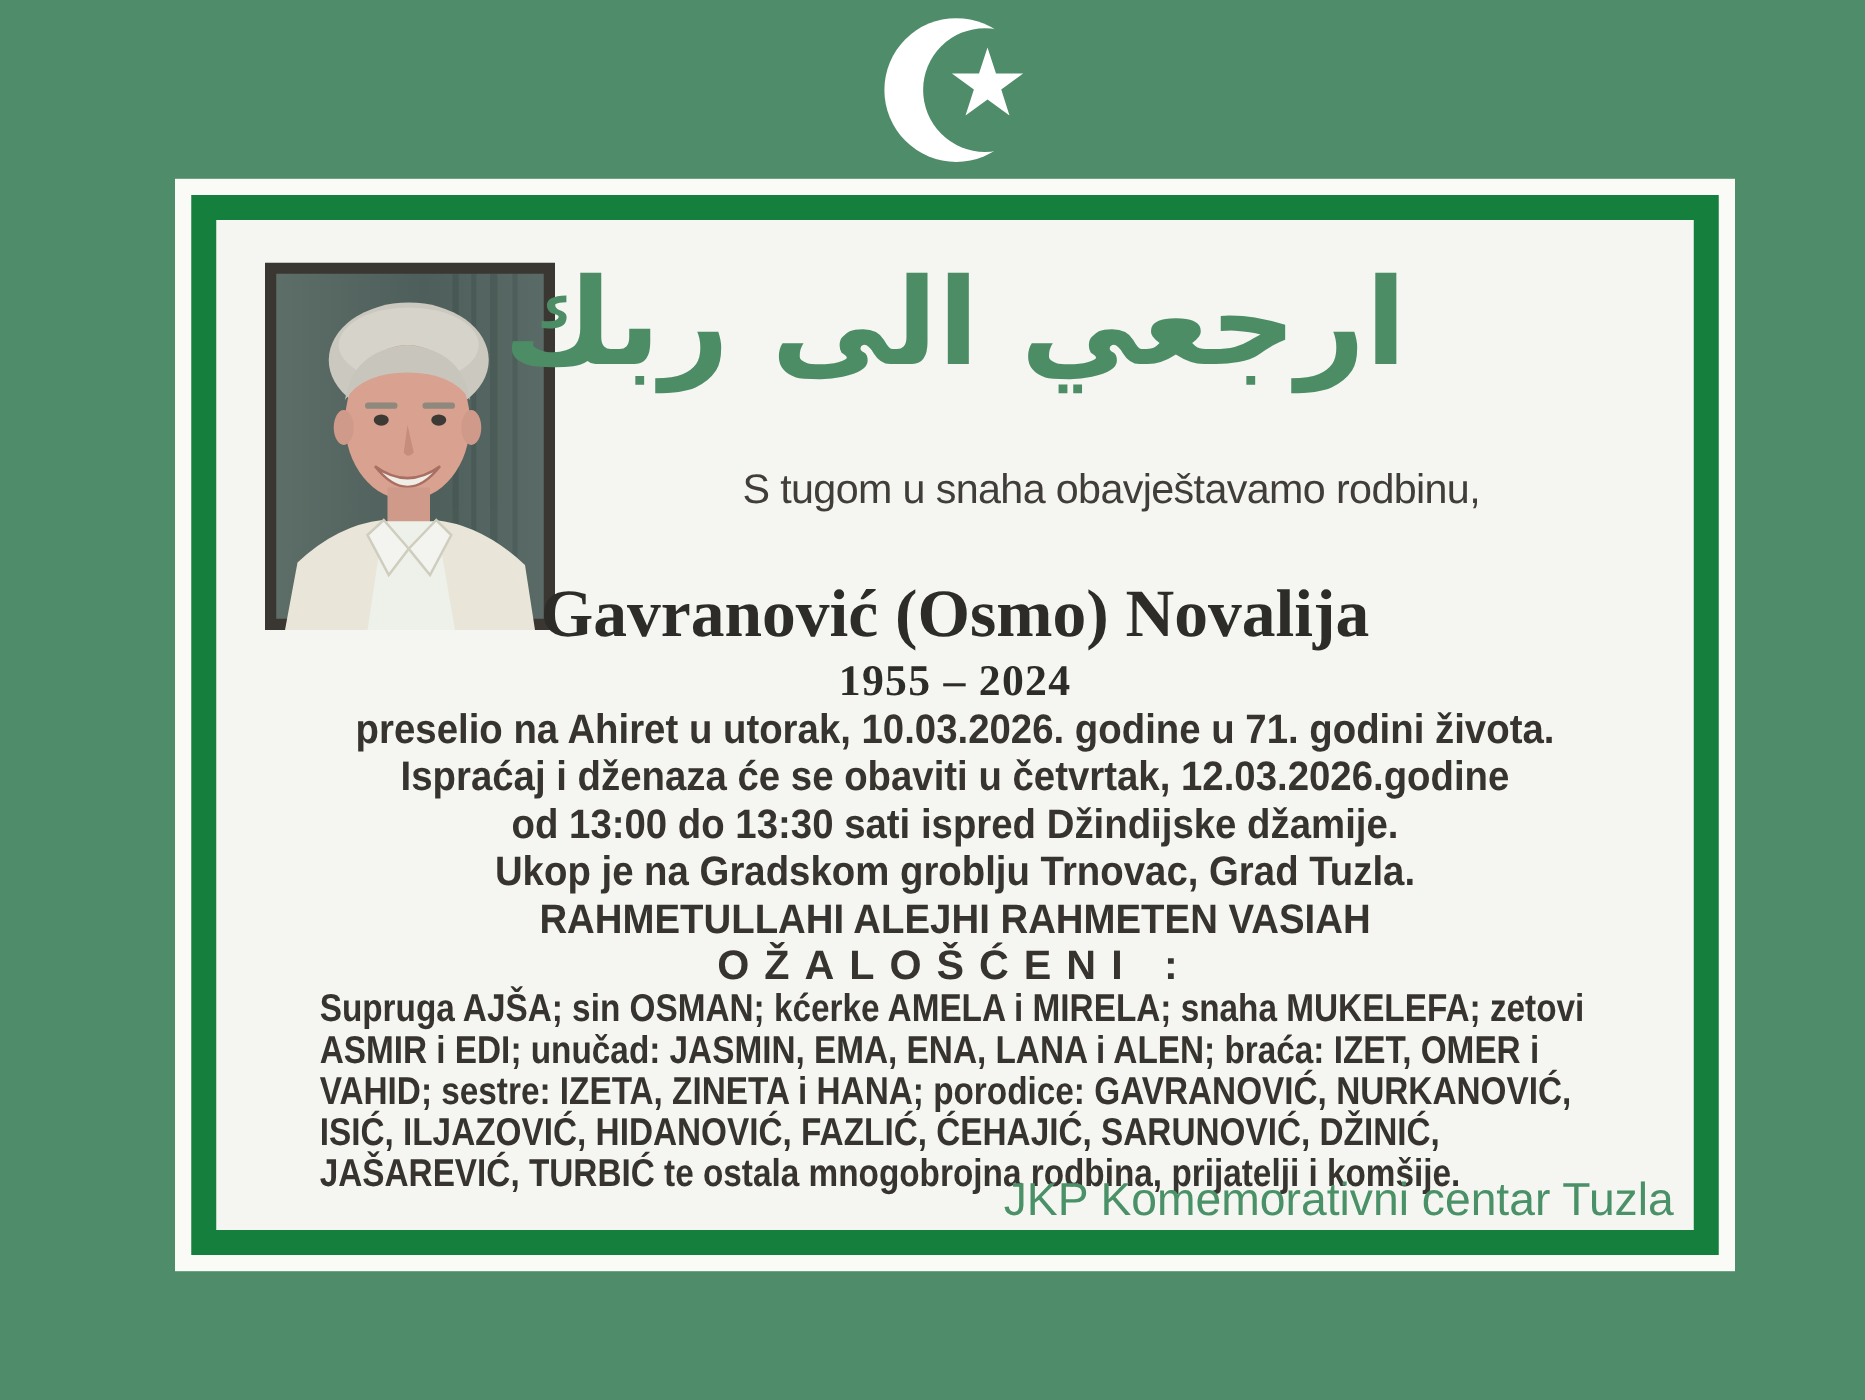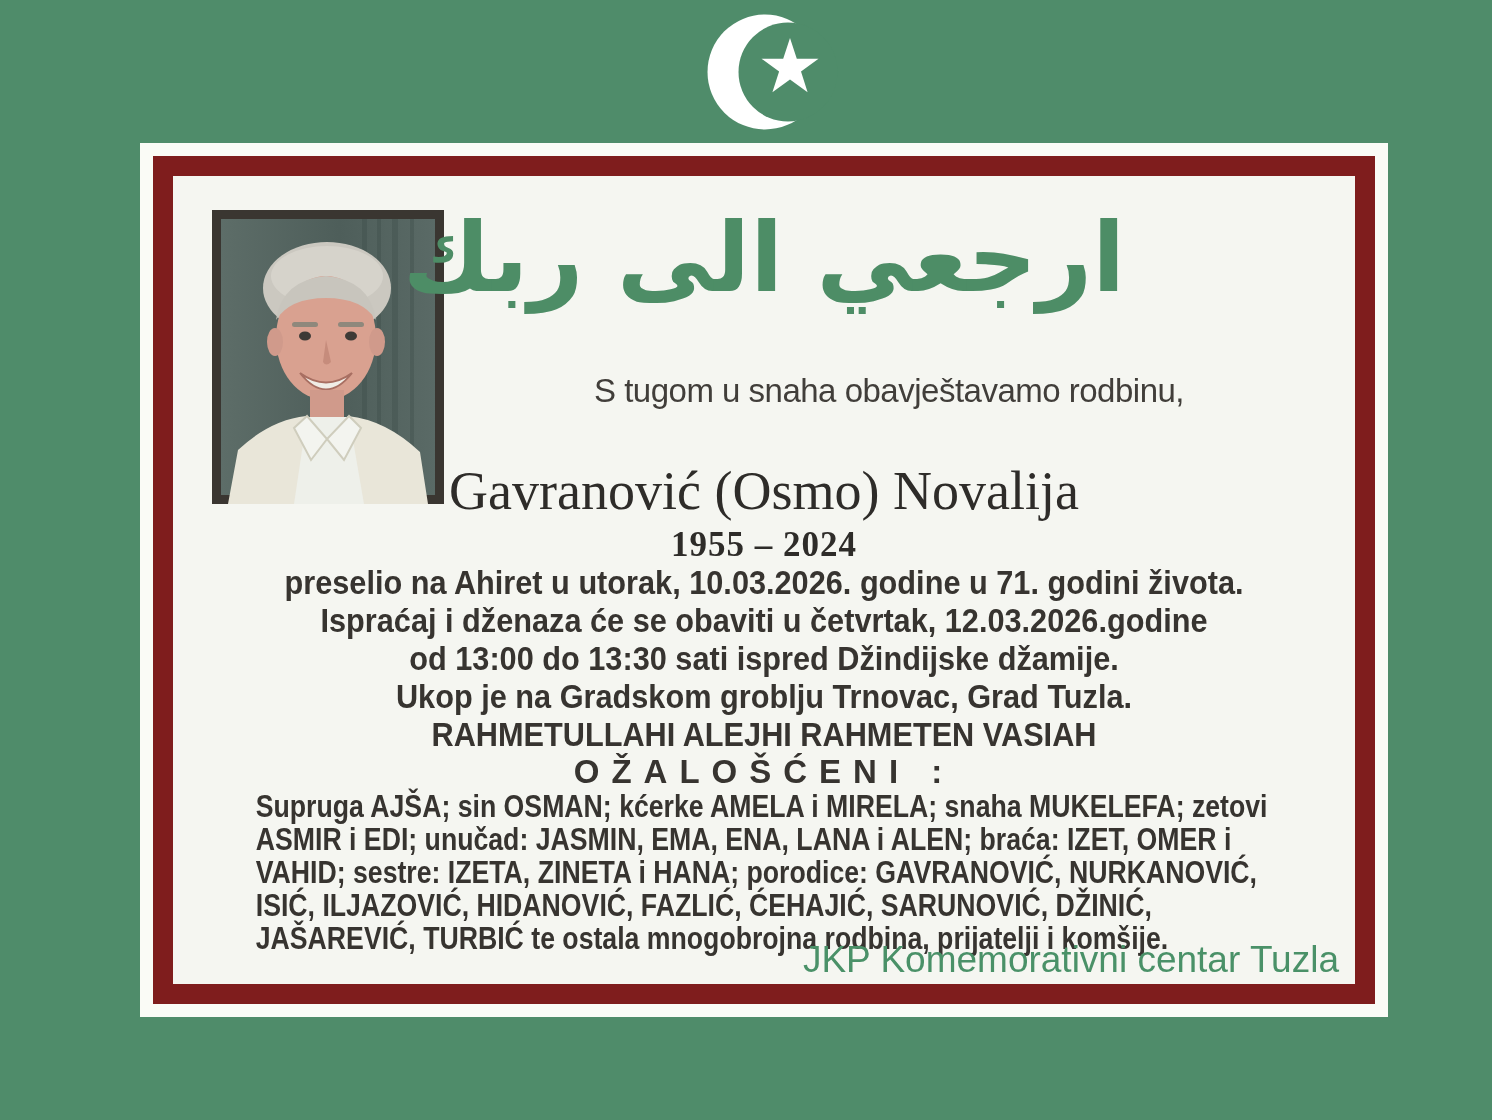--- a/index.html
+++ b/index.html
@@ -4,42 +4,42 @@
 <style>
   html,body{margin:0;padding:0;}
   body{
     width:1492px;height:1120px;position:relative;overflow:hidden;
     background:#4f8c6a;
     font-family:"Liberation Sans",sans-serif;
   }
   .top-symbol{position:absolute;left:0;top:0;width:1492px;height:143px;}
   .frame{
     position:absolute;left:140px;top:143px;width:1248px;height:874px;
-    box-sizing:border-box;border:13px solid #fafbf6;background:#7f1d1d;
+    box-sizing:border-box;border:13px solid #fafbf6;background:#15803d;
     padding:20px;
   }
   .card{
     width:100%;height:100%;background:#f5f6f1;position:relative;
     box-sizing:border-box;overflow:hidden;
   }
   .photo{
     position:absolute;left:39px;top:34px;width:232px;height:294px;
   }
   .arabic{
     position:absolute;left:0;right:0;top:-10px;height:185px;
     text-align:center;color:#4d8d66;font-size:96px;line-height:185px;
     font-family:"DejaVu Sans",sans-serif;direction:rtl;font-weight:bold;
   }
   .intro{
     position:absolute;left:250px;right:0;top:192px;text-align:center;
     font-size:33px;line-height:45px;color:#413e3a;letter-spacing:-0.5px;
   }
   .name{
     position:absolute;left:0;right:0;top:284px;text-align:center;
-    font-family:"Liberation Serif","DejaVu Serif",serif;font-weight:normal;
+    font-family:"Liberation Serif","DejaVu Serif",serif;font-weight:bold;
     font-size:54px;color:#2e2c29;
   }
   .years{
     position:absolute;left:0;right:0;top:349px;text-align:center;
     font-family:"Liberation Serif","DejaVu Serif",serif;font-weight:bold;
     font-size:35px;letter-spacing:1px;color:#2e2c29;
   }
   .announce{
     position:absolute;left:0;right:0;top:388px;text-align:center;
     font-weight:bold;font-size:33px;line-height:38px;color:#373430;

